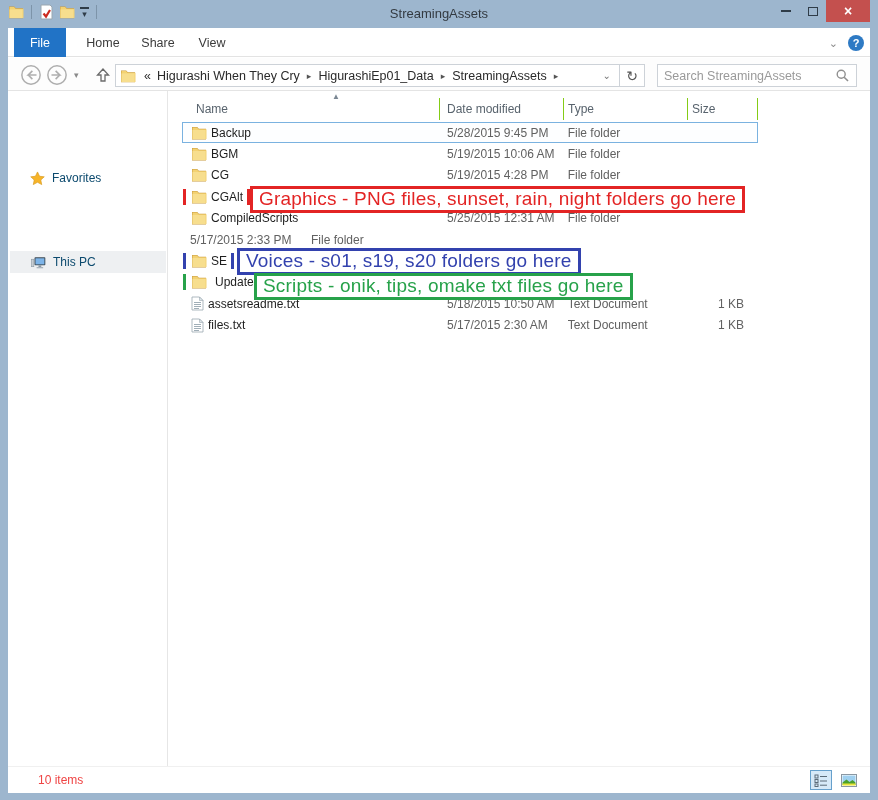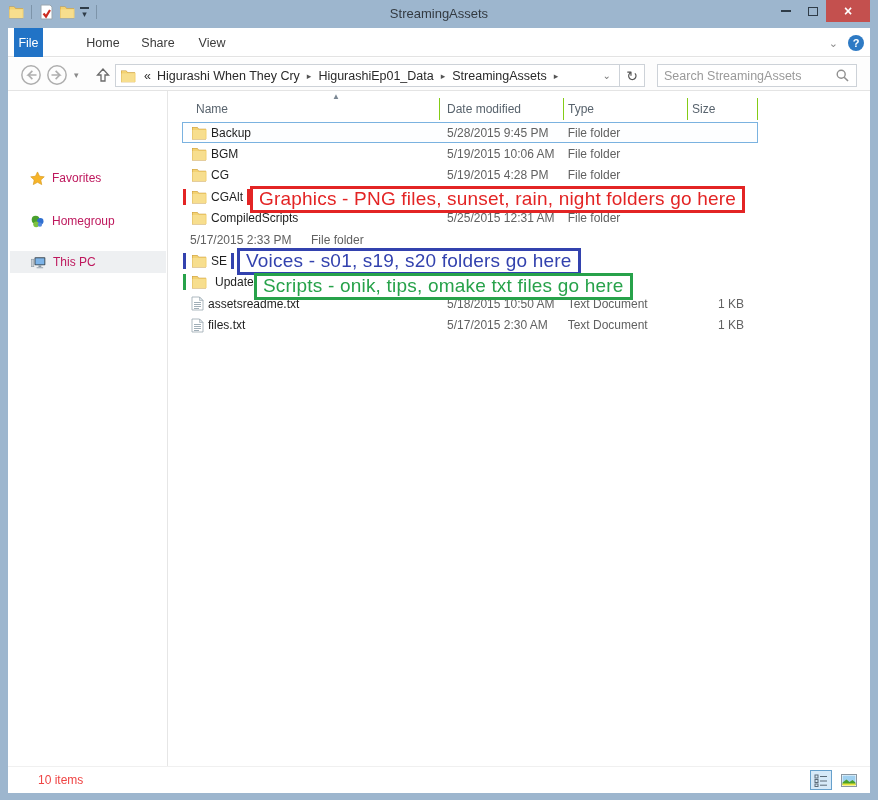--- a/index.html
+++ b/index.html
@@ -18,21 +18,21 @@
           color:#2f3c48; font-size:13px; cursor:pointer; }
   .ctrl .minbar { width:10px; height:2px; background:#2f3c48; }
   .ctrl .maxbox { width:10px; height:9px; border:1.5px solid #2f3c48; }
   .ctrl.close { width:44px; background:#c4504e; color:#fff; font-size:14px; font-weight:bold; }
   
   .app { position:absolute; left:8px; top:28px; width:862px; height:765px; background:#fff; }
   
   .tabs { position:absolute; left:0; top:0; width:100%; height:29px; background:#fff; border-bottom:1px solid #e3e3e3; }
   .tab { position:absolute; top:0; height:29px; display:flex; align-items:center; justify-content:center;
          font-size:12.5px; color:#3b3b3b; cursor:pointer; }
-  .tab.file { left:6px; width:29px; background:#2173c6; color:#fff; }
+  .tab.file { left:6px; width:52px; background:#2173c6; color:#fff; }
   .tab.home { left:70px; width:50px; } .tab.share{ left:124px; width:52px; } .tab.view{ left:180px; width:48px; }
   .ribbon-right { position:absolute; right:6px; top:7px; display:flex; align-items:center; gap:10px; }
   .rib-chev { color:#8a8a8a; font-size:11px; cursor:pointer; }
   .help-circle { width:16px; height:16px; border-radius:50%; background:#2e7ac4; color:#fff; font-size:11px;
                  font-weight:bold; display:flex; align-items:center; justify-content:center; cursor:pointer; }
   
   .toolbar { position:absolute; left:0; top:30px; width:100%; height:33px; background:#fdfdfd; border-bottom:1px solid #e4e4e4; }
   .navbtn { position:absolute; top:6px; width:22px; height:22px; display:flex; align-items:center; justify-content:center; cursor:pointer; }
   .nav-chev { position:absolute; left:66px; top:12px; font-size:9px; color:#8a8a8a; cursor:pointer; }
   .upbtn { position:absolute; left:84px; top:6px; width:22px; height:22px; display:flex; align-items:center; justify-content:center; cursor:pointer; }
@@ -47,21 +47,21 @@
   .refreshbtn { width:24px; text-align:center; color:#555; font-size:14px; cursor:pointer; }
   .searchbox { position:absolute; left:649px; top:6px; width:200px; height:23px; background:#fff;
                border:1px solid #cdd2d8; display:flex; align-items:center; }
   .searchbox input { flex:1; border:none; outline:none; font-size:12.5px; color:#444; padding:0 6px;
                      font-family:"Liberation Sans",sans-serif; background:transparent; }
   .searchbox input::placeholder { color:#9a9a9a; }
   .search-ic { padding-right:7px; }
   
   .sidebar { position:absolute; left:0; top:63px; width:160px; height:675px; background:#fff; border-right:1px solid #e6e6e6; }
   .side-item { position:absolute; left:2px; width:156px; height:22px; display:flex; align-items:center;
-               gap:7px; padding-left:20px; font-size:12px; color:#be185d; cursor:pointer; }
+               gap:7px; padding-left:20px; font-size:12px; color:#0c4a6e; cursor:pointer; }
   .side-item.sel { background:#eef0f2; }
   
   .content { position:absolute; left:160px; top:63px; width:702px; height:675px; background:#fff; }
   .hdr { position:absolute; left:14px; top:7px; height:22px; display:flex; font-size:12px; color:#58636d; }
   .hdr .hc { display:flex; align-items:center; border-right:1px solid #84cc16; cursor:pointer; }
   .hc-name { width:258px; padding-left:14px; } .hc-date{ width:124px; padding-left:7px; }
   .hc-type { width:124px; padding-left:4px; } .hc-size{ width:70px; padding-left:4px; }
   .sort-arrow { position:absolute; left:164px; top:1px; font-size:8px; color:#7a8793; }
   .rows { position:absolute; left:14px; top:31px; width:576px; }
   .row { display:flex; height:21.4px; align-items:center; border:1px solid transparent; font-size:12px; cursor:pointer; }
@@ -199,31 +199,20 @@
 
     <div class="sidebar">
       <div class="side-item" style="top:76px">
         <span>
           <svg width="15" height="15" viewBox="0 0 16 16">
               <path d="M8 1l2.2 4.6 5 .6-3.7 3.4 1 4.9L8 12l-4.5 2.5 1-4.9L.8 6.2l5-.6z" fill="#f7b428" stroke="#d89a1e" stroke-width=".7"></path>
             </svg>
         </span>
         <span>Favorites</span>
       </div>
-      <div class="side-item" style="top:119px">
-        <span>
-          <svg width="15" height="15" viewBox="0 0 16 16">
-              <circle cx="6" cy="6" r="4.2" fill="#4aa02c"></circle>
-              <circle cx="11" cy="7.6" r="3.4" fill="#2f6fd0"></circle>
-              <circle cx="6.6" cy="11" r="3.1" fill="#7fc241"></circle>
-              <circle cx="10.6" cy="11.4" r="2.3" fill="#5588dd"></circle>
-            </svg>
-        </span>
-        <span>Homegroup</span>
-      </div>
       <div class="side-item sel" style="top:160px">
         <span>
           <svg width="16" height="15" viewBox="0 0 17 16">
               <rect x="1.5" y="4.5" width="2.6" height="8" fill="#c8cdd2" stroke="#8a97a2" stroke-width=".6"></rect>
               <rect x="4.8" y="2.5" width="11.5" height="8.5" rx=".8" fill="#3c4a56"></rect>
               <rect x="5.8" y="3.5" width="9.5" height="6.5" fill="#7db4e8"></rect>
               <rect x="9" y="11" width="3" height="1.8" fill="#8a97a2"></rect>
               <rect x="7" y="12.8" width="7" height="1.4" fill="#aab4bd"></rect>
             </svg>
         </span>

